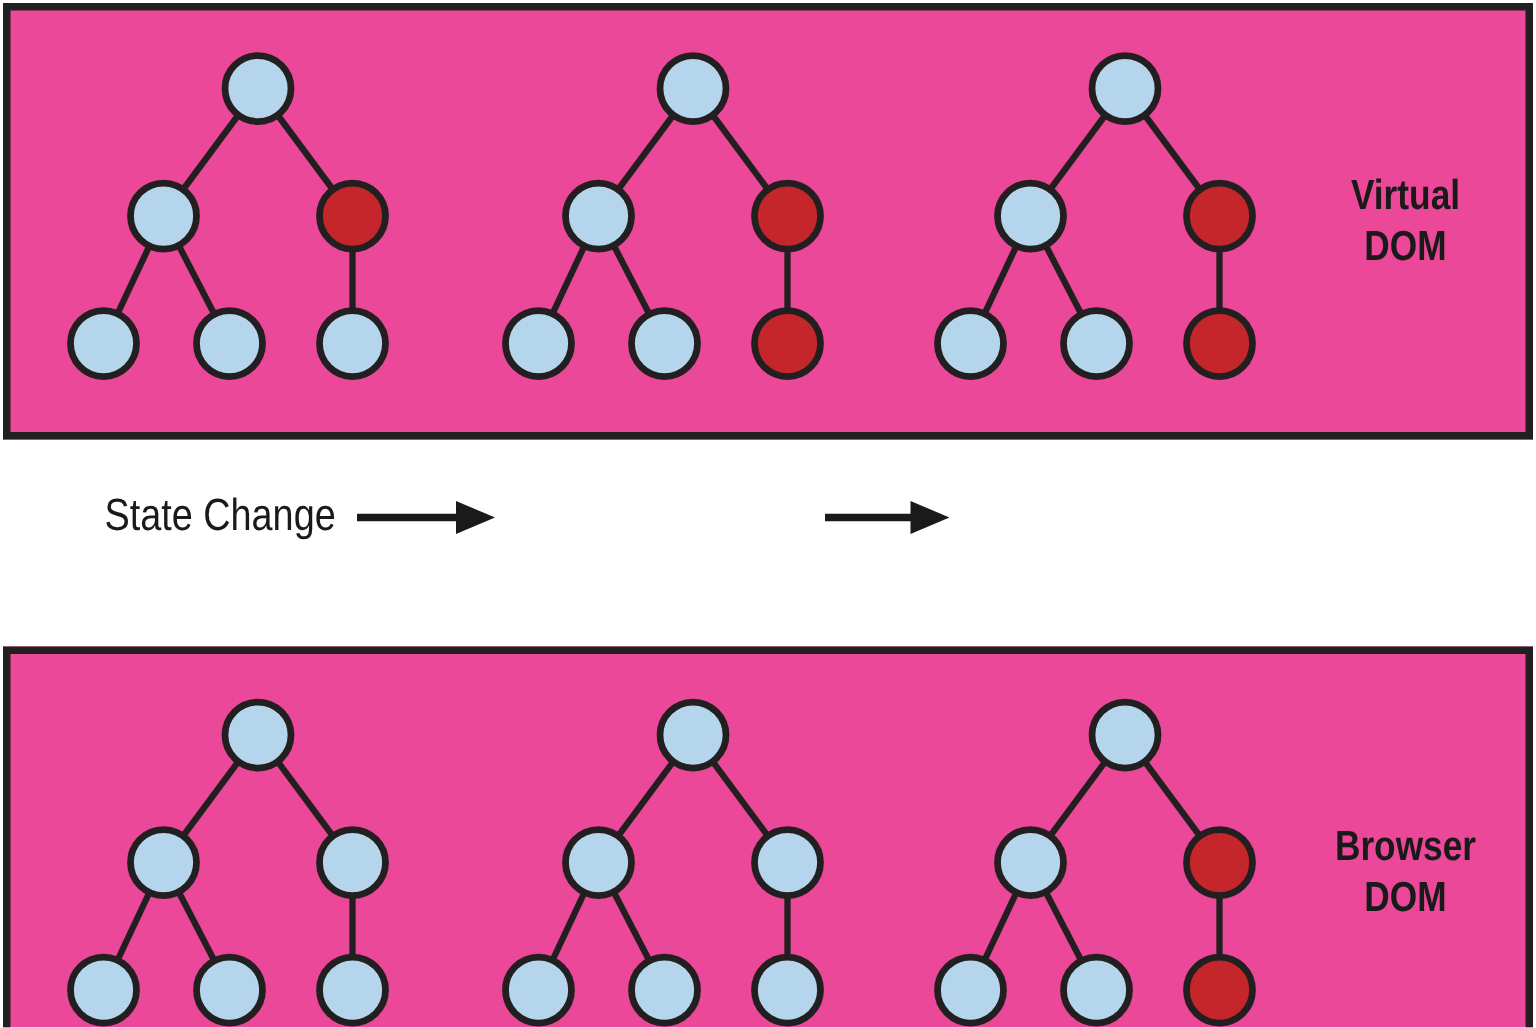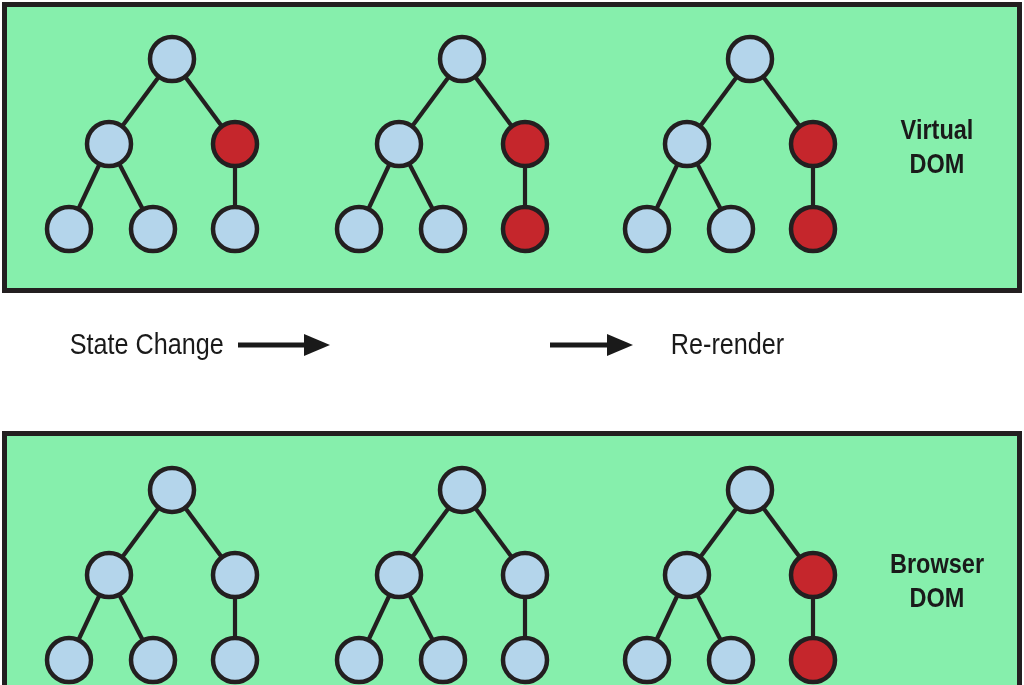--- a/index.html
+++ b/index.html
@@ -11,21 +11,21 @@
     overflow: hidden;
     font-family: "Liberation Sans", "DejaVu Sans", sans-serif;
     color: #1a1a1a;
   }
   .panel {
     position: absolute;
     left: 2px;
     width: 1020px;
     box-sizing: border-box;
     border: 5px solid #231F20;
-    background: #86efac;
+    background: #ec4899;
   }
   .panel.top { top: 2px; height: 291px; }
   .panel.bottom { top: 391px; height: 315px; margin-top: 40px; }
 
   svg.tree {
     position: absolute;
     width: 216px;
     height: 220px;
   }
   .tree-pos-0 { left: 37px; }
@@ -126,21 +126,20 @@
   <div class="flow-row">
     <span class="flow-label flow-step-0"><span class="cond">State Change</span></span>
     <svg class="arrow arrow-0" viewBox="0 0 94 26">
       <line x1="2" y1="13" x2="70" y2="13" stroke="#1a1a1a" stroke-width="5"></line>
       <polygon points="68,2 94,13 68,24" fill="#1a1a1a"></polygon>
     </svg>
     <svg class="arrow arrow-1" viewBox="0 0 85 26">
       <line x1="2" y1="13" x2="61" y2="13" stroke="#1a1a1a" stroke-width="5"></line>
       <polygon points="59,2 85,13 59,24" fill="#1a1a1a"></polygon>
     </svg>
-    <span class="flow-label flow-step-2"><span class="cond">Re-render</span></span>
   </div>
 
   <section class="panel bottom">
     <svg class="tree tree-pos-0" viewBox="0 0 216 220">
         <line x1="128" y1="25" x2="65" y2="110" stroke="#231F20" stroke-width="4.2"></line>
         <line x1="128" y1="25" x2="191" y2="110" stroke="#231F20" stroke-width="4.2"></line>
         <line x1="65" y1="110" x2="25" y2="195" stroke="#231F20" stroke-width="4.2"></line>
         <line x1="65" y1="110" x2="109" y2="195" stroke="#231F20" stroke-width="4.2"></line>
         <line x1="191" y1="110" x2="191" y2="195" stroke="#231F20" stroke-width="4.2"></line>
         <circle cx="128" cy="25" r="22" fill="#B4D5EB" stroke="#231F20" stroke-width="4.5"></circle>

